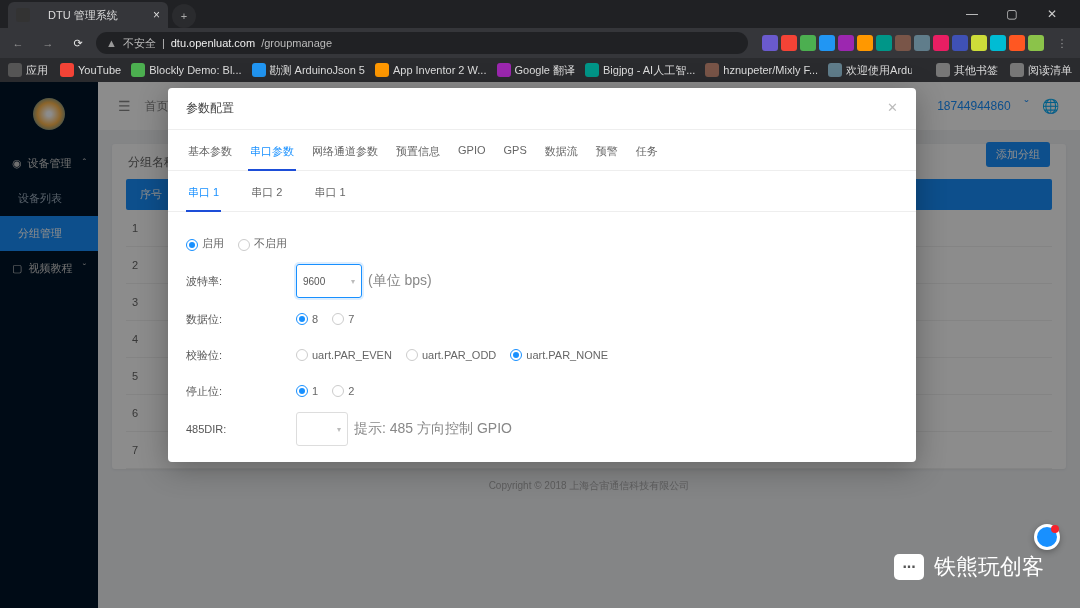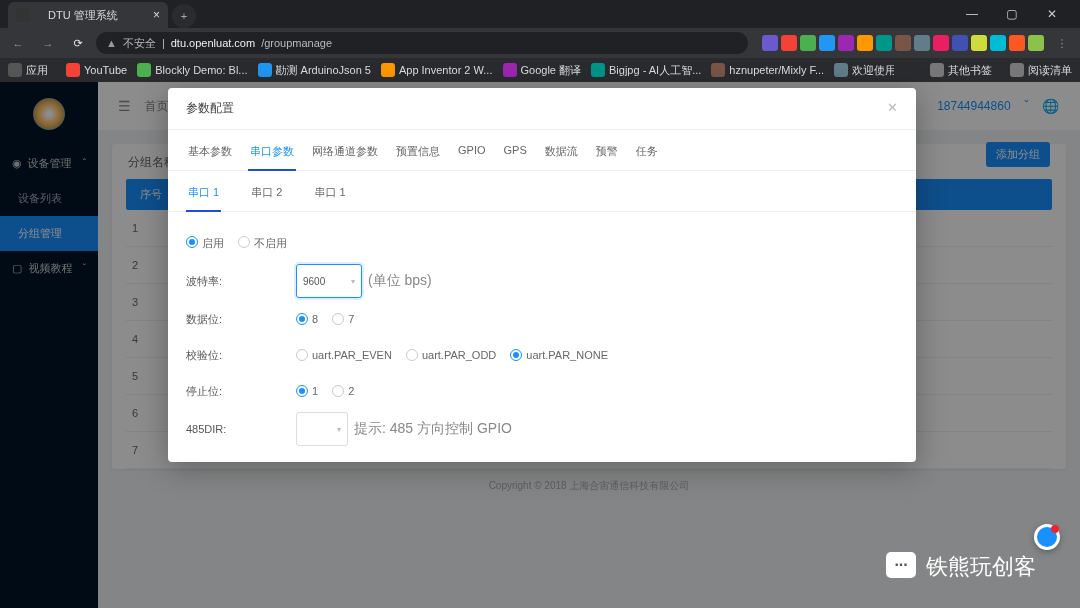--- a/index.html
+++ b/index.html
@@ -17,21 +17,21 @@
 
 .addrbar { height:30px; display:flex; align-items:center; padding:0 6px; background:#35363a; gap:6px; }
 .navbtn { width:24px; text-align:center; color:#999; }
 .navbtn.enabled { color:#eee; }
 .url { flex:1; background:#202124; border-radius:14px; height:22px; display:flex; align-items:center; padding:0 10px; gap:6px; color:#bbb; font-size:11px; }
 .url .lock { color:#999; }
 .url .domain { color:#eee; }
 .ext-icons { display:flex; gap:3px; margin-left:8px; }
 .ext-icons span { width:16px; height:16px; border-radius:3px; display:inline-block; }
 
-.bkbar { height:24px; display:flex; align-items:center; padding:0 8px; gap:18px; background:#2a2b2e; font-size:11px; color:#ddd; overflow:hidden; }
+.bkbar { height:24px; display:flex; align-items:center; padding:0 8px; gap:12px; background:#2a2b2e; font-size:11px; color:#ddd; overflow:hidden; }
 .bkbar .bk { display:flex; align-items:center; gap:4px; white-space:nowrap; }
 .bkbar .bk .favi { width:14px; height:14px; border-radius:3px; display:inline-block; }
 .bkbar .spacer { flex:1; }
 
 
 .page { position:absolute; top:82px; left:0; right:0; bottom:0; background:#f0f2f5; display:flex; }
 .overlay { position:absolute; inset:0; background:rgba(0,0,0,0.45); pointer-events:none; }
 .sidebar { width:98px; background:#001529; color:#8aa; font-size:11px; position:relative; z-index:0; }
 .logo { display:flex; align-items:center; justify-content:center; height:64px; }
 .logo .circle { width:32px; height:32px; border-radius:50%; background:radial-gradient(circle,#fff 10%,#ffb74d 50%,#0277bd 100%); }
@@ -65,36 +65,36 @@
 .modal-hdr .title { font-size:12px; color:#444; }
 .modal-hdr .x { margin-left:auto; color:#bbb; font-size:13px; cursor:pointer; }
 .pill-tabs, .sub-tabs { display:flex; padding:8px 18px 0; gap:28px; border-bottom:1px solid #eee; }
 .pill-tabs .tabi, .sub-tabs .stab { padding:6px 2px 10px; color:#666; font-size:11px; cursor:pointer; }
 .pill-tabs .tabi.active, .sub-tabs .stab.active { color:#1890ff; border-bottom:2px solid #1d4ed8; margin-bottom:-1px; }
 .pill-tabs { gap:14px; }
 
 .form { padding:10px 18px; }
 .frow { display:flex; align-items:center; min-height:30px; margin:6px 0; }
 .frow .lbl { width:110px; color:#555; font-size:11px; }
-.radio { display:inline-flex; align-items:flex-start; gap:4px; margin-right:14px; color:#666; cursor:pointer; }
+.radio { display:inline-flex; align-items:flex-end; gap:4px; margin-right:14px; color:#666; cursor:pointer; }
 .radio .dot { width:12px; height:12px; border:1px solid #ccc; border-radius:50%; display:inline-flex; align-items:center; justify-content:center; }
 .radio.on .dot { border-color:#1890ff; }
 .radio.on .dot::after { content:""; width:6px; height:6px; border-radius:50%; background:#1890ff; }
 .sel { width:66px; height:34px; border:1px solid #1890ff; border-radius:3px; display:inline-flex; align-items:center; padding:0 6px; font-size:10px; color:#555; box-shadow:0 0 0 2px rgba(24,144,255,0.15); }
 .sel.gray { border-color:#ddd; box-shadow:none; width:52px; }
 .sel .caret { margin-left:auto; color:#bbb; font-size:8px; }
 .hint { font-size:14px; color:#888; margin-left:6px; }
 
 .modal-ftr { padding:10px 18px; border-top:1px solid #eee; display:flex; justify-content:flex-end; gap:8px; }
 .btn { padding:5px 12px; border-radius:3px; font-size:11px; cursor:pointer; }
 .btn-default { border:1px solid #ddd; color:#666; background:#fff; }
 .btn-primary { background:#1890ff; color:#fff; border:1px solid #1890ff; }
 
 
-.wm { position:absolute; right:44px; bottom:26px; display:flex; align-items:flex-start; gap:10px; color:#fff; font-size:22px; font-weight:500; z-index:30; }
+.wm { position:absolute; right:36px; bottom:26px; display:flex; align-items:center; gap:10px; color:#fff; font-size:22px; font-weight:500; z-index:30; }
 .wm .chat { width:30px; height:26px; background:#fff; border-radius:5px; position:relative; }
 .wm .chat::after { content:"···"; position:absolute; inset:0; display:flex; align-items:center; justify-content:center; color:#555; font-weight:bold; font-size:16px; letter-spacing:-1px; }
 .fab { position:absolute; right:20px; bottom:58px; width:26px; height:26px; border-radius:50%; background:#1890ff; border:3px solid #fff; box-shadow:0 2px 6px rgba(0,0,0,0.3); z-index:30; }
 .fab .red { position:absolute; top:-2px; right:-2px; width:8px; height:8px; border-radius:50%; background:#f5222d; }
 </style>
 </head>
 <body>
 
 <div class="chrome">
  <div class="tabbar">

